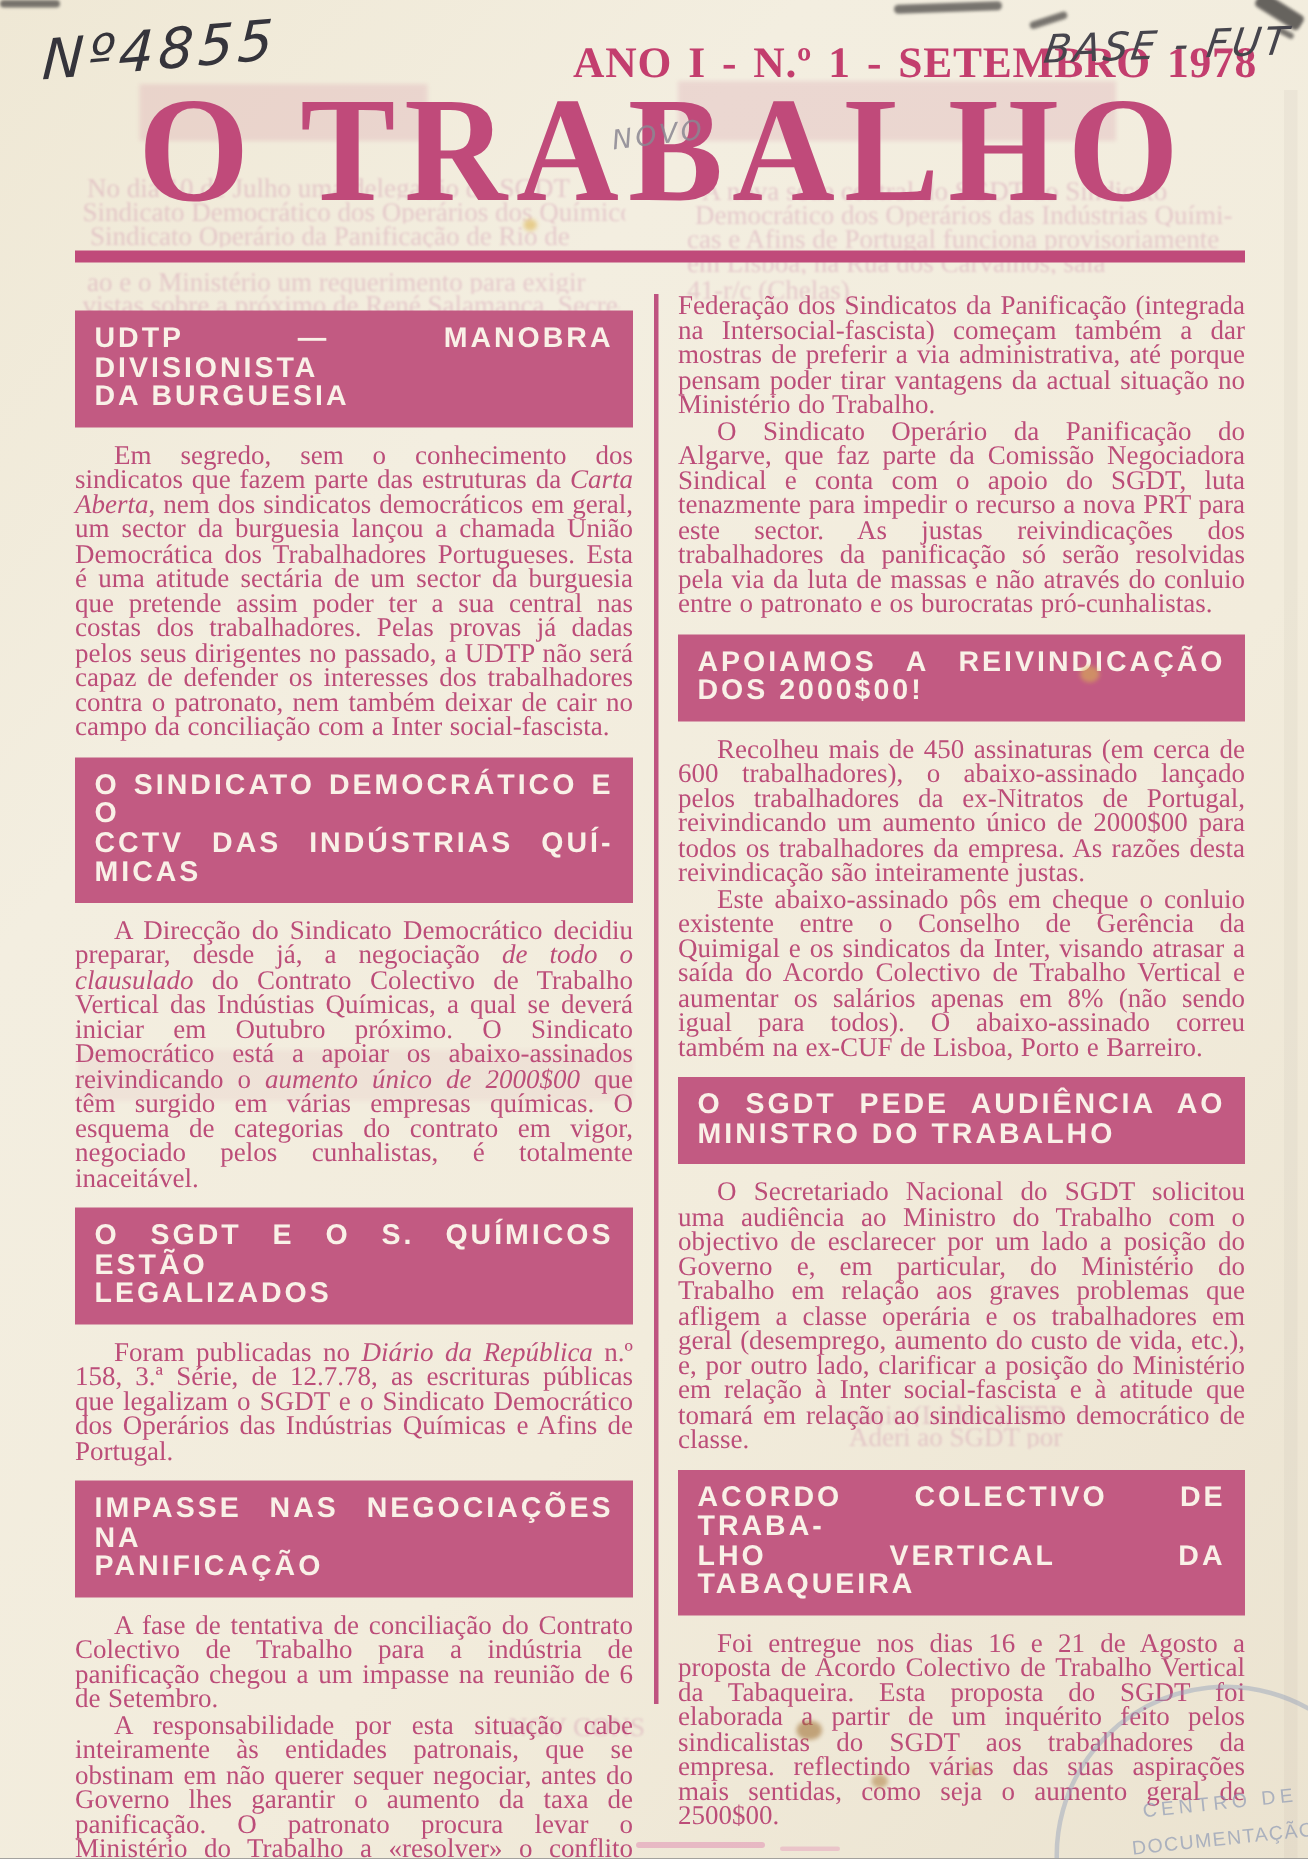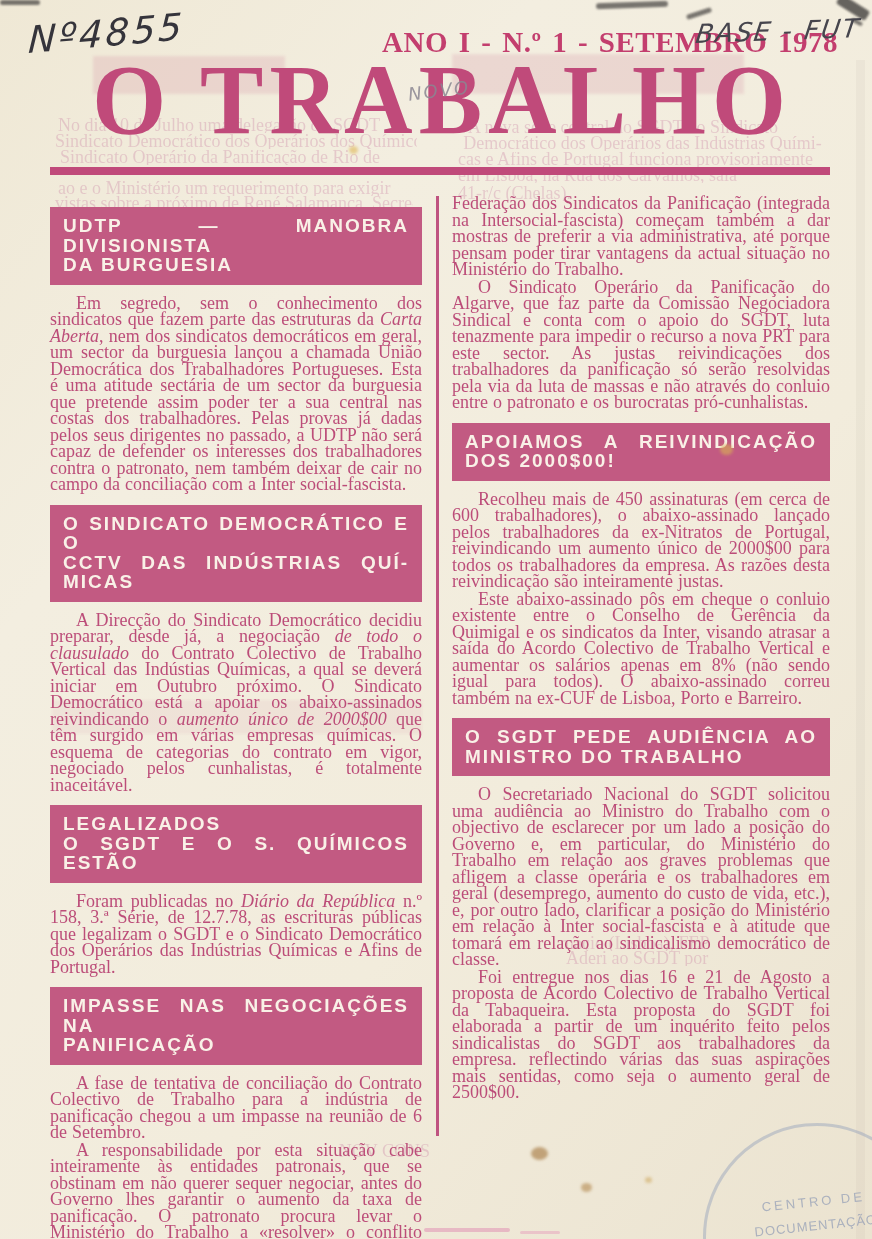--- a/index.html
+++ b/index.html
@@ -121,22 +121,22 @@
       <section class="article">
         <div class="banner">
           <span class="banner-line fill">O SINDICATO DEMOCRÁTICO E O</span>
           <span class="banner-line fill">CCTV DAS INDÚSTRIAS QUÍ-</span>
           <span class="banner-line">MICAS</span>
         </div>
         <p class="para"><span>A Direcção do Sindicato Democrático decidiu preparar, desde já, a negociação </span><i>de todo o clausulado</i><span> do Contrato Colectivo de Trabalho Vertical das Indústias Químicas, a qual se deverá iniciar em Outubro próximo. O Sindicato Democrático está a apoiar os abaixo-assinados reivindicando o </span><i>aumento único de 2000$00</i><span> que têm surgido em várias empresas químicas. O esquema de categorias do contrato em vigor, negociado pelos cunhalistas, é totalmente inaceitável.</span></p>
       </section>
       <section class="article">
         <div class="banner">
+          <span class="banner-line fill">O SGDT E O S. QUÍMICOS ESTÃO</span>
           <span class="banner-line">LEGALIZADOS</span>
-          <span class="banner-line fill">O SGDT E O S. QUÍMICOS ESTÃO</span>
         </div>
         <p class="para"><span>Foram publicadas no </span><i>Diário da República</i><span> n.º 158, 3.ª Série, de 12.7.78, as escrituras públicas que legalizam o SGDT e o Sindicato Democrático dos Operários das Indústrias Químicas e Afins de Portugal.</span></p>
       </section>
       <section class="article">
         <div class="banner">
           <span class="banner-line fill">IMPASSE NAS NEGOCIAÇÕES NA</span>
           <span class="banner-line">PANIFICAÇÃO</span>
         </div>
         <p class="para"><span>A fase de tentativa de conciliação do Contrato Colectivo de Trabalho para a indústria de panificação chegou a um impasse na reunião de 6 de Setembro.</span></p>
         <p class="para"><span>A responsabilidade por esta situação cabe inteiramente às entidades patronais, que se obstinam em não querer sequer negociar, antes do Governo lhes garantir o aumento da taxa de panificação. O patronato procura levar o Ministério do Trabalho a «resolver» o conflito através de uma Portaria de Regulamentação de Trabalho (PRT). Ao mesmo tempo, certos elementos da</span></p>
@@ -156,20 +156,24 @@
         <p class="para"><span>Este abaixo-assinado pôs em cheque o conluio existente entre o Conselho de Gerência da Quimigal e os sindicatos da Inter, visando atrasar a saída do Acordo Colectivo de Trabalho Vertical e aumentar os salários apenas em 8% (não sendo igual para todos). O abaixo-assinado correu também na ex-CUF de Lisboa, Porto e Barreiro.</span></p>
       </section>
       <section class="article">
         <div class="banner">
           <span class="banner-line fill">O SGDT PEDE AUDIÊNCIA AO</span>
           <span class="banner-line">MINISTRO DO TRABALHO</span>
         </div>
         <p class="para"><span>O Secretariado Nacional do SGDT solicitou uma audiência ao Ministro do Trabalho com o objectivo de esclarecer por um lado a posição do Governo e, em particular, do Ministério do Trabalho em relação aos graves problemas que afligem a classe operária e os trabalhadores em geral (desemprego, aumento do custo de vida, etc.), e, por outro lado, clarificar a posição do Ministério em relação à Inter social-fascista e à atitude que tomará em relação ao sindicalismo democrático de classe.</span></p>
       </section>
       <section class="article">
+        <div class="banner">
+          <span class="banner-line fill">ACORDO COLECTIVO DE TRABA-</span>
+          <span class="banner-line fill">LHO VERTICAL DA TABAQUEIRA</span>
+        </div>
         <p class="para"><span>Foi entregue nos dias 16 e 21 de Agosto a proposta de Acordo Colectivo de Trabalho Vertical da Tabaqueira. Esta proposta do SGDT foi elaborada a partir de um inquérito feito pelos sindicalistas do SGDT aos trabalhadores da empresa. reflectindo várias das suas aspirações mais sentidas, como seja o aumento geral de 2500$00.</span></p>
       </section>
     </div>
 
   <div class="stamp">
     <span class="stamp-line st1">CENTRO DE</span>
     <span class="stamp-line st2">DOCUMENTAÇÃO</span>
   </div>
 
 <span class="ghost" style="left: 58px; top: 118px; width: 350px;">No dia 10 de Julho uma delegação do SGDT</span>

